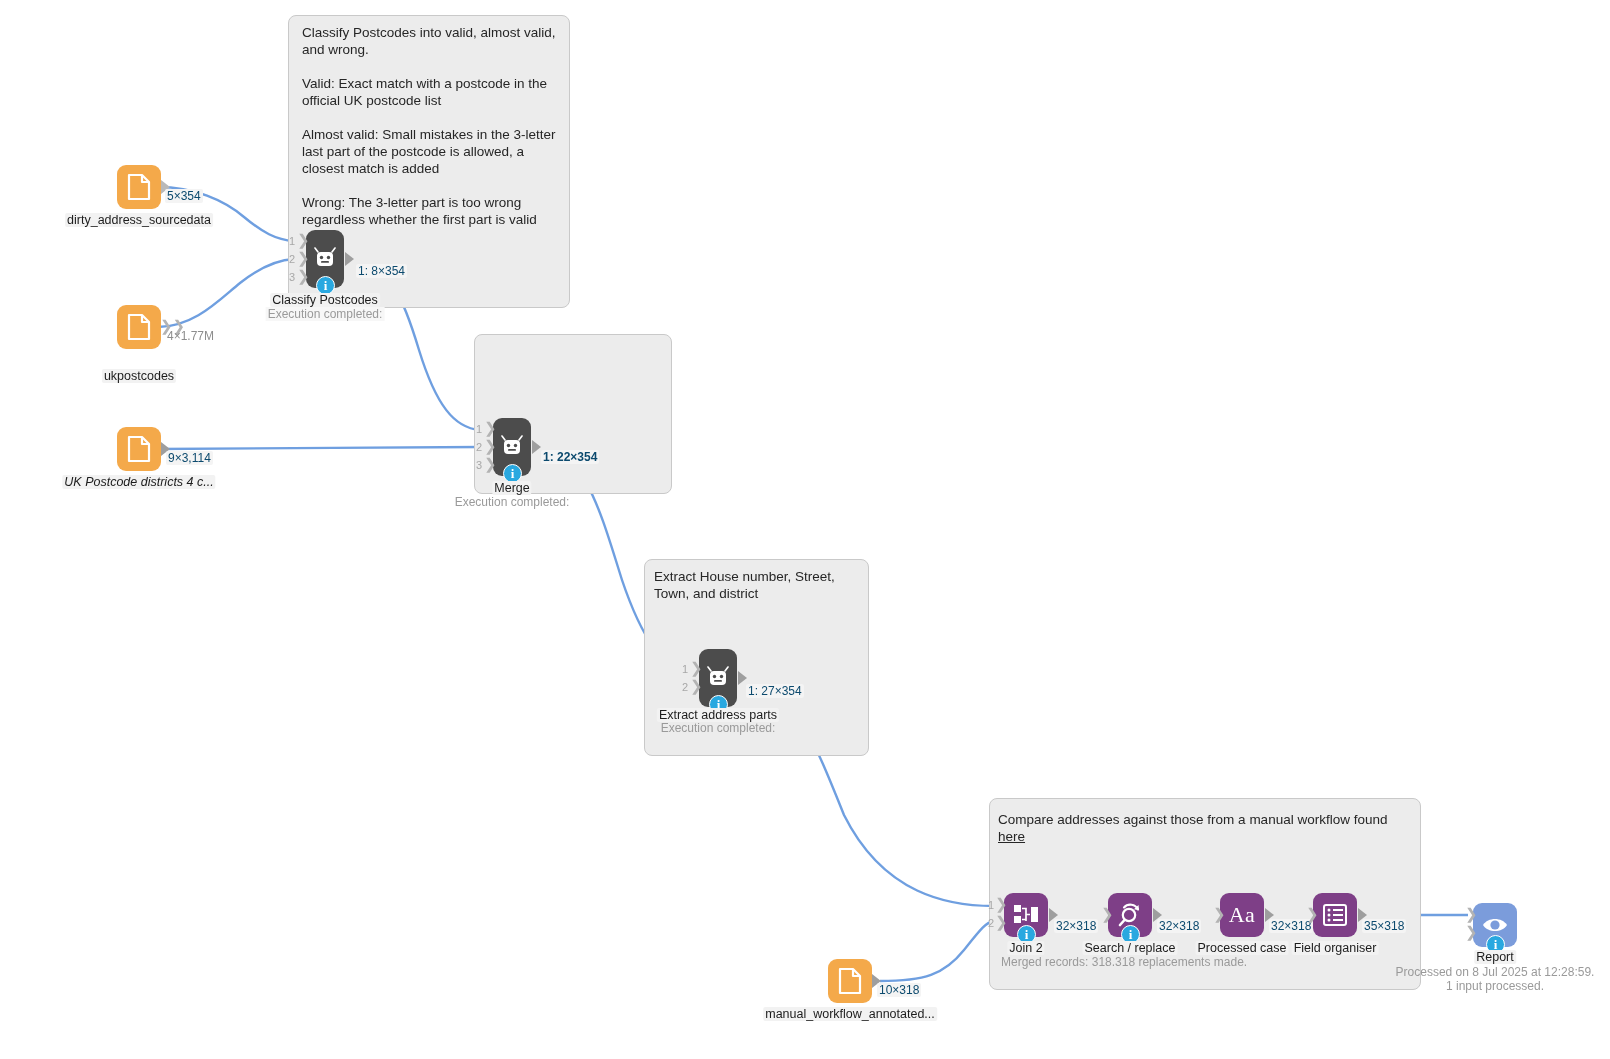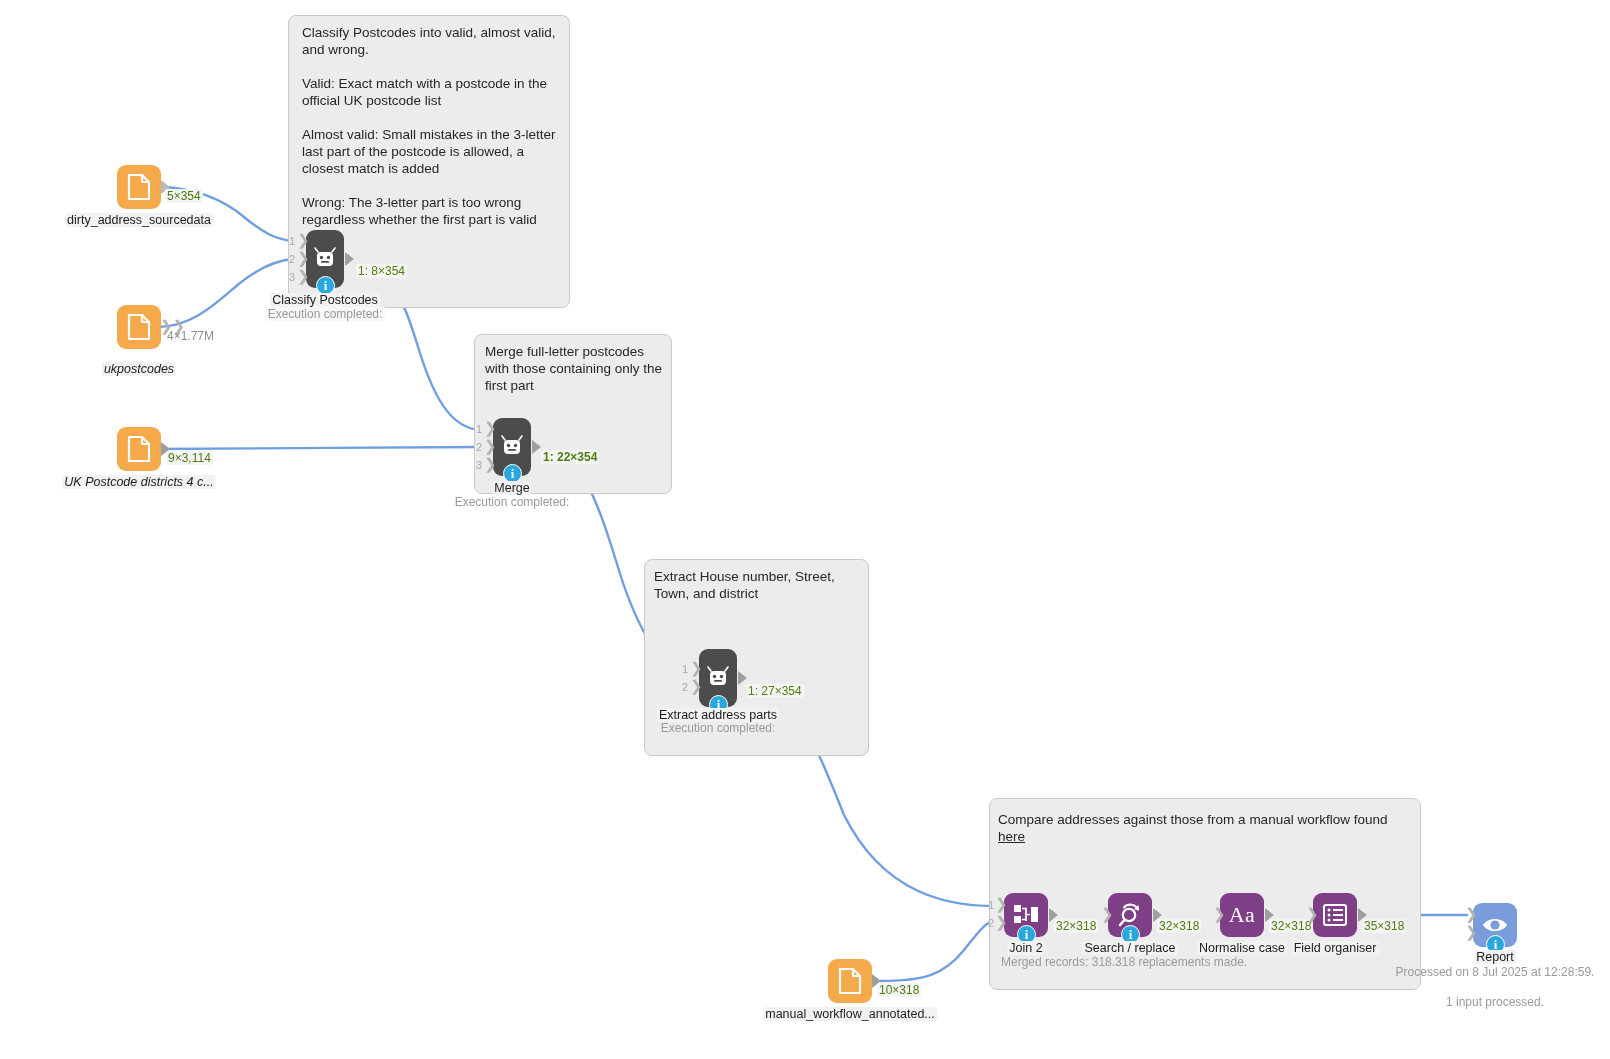--- a/index.html
+++ b/index.html
@@ -140,21 +140,21 @@
     border-left: 9px solid #9e9e9e;
   }
   .port-out.dim {
     border-left-color: #b9b9b9;
   }
 
   
   .wire-label {
     position: absolute;
     font-size: 12px;
-    color: #4d7c0f;
+    color: #0c4a6e;
     white-space: nowrap;
     background: #f4f4f4;
     padding: 0 2px;
     border-radius: 2px;
   }
   .wire-label.grey { color: #8d8d8d; background: transparent; }
 
   .link {
     text-decoration: underline;
     color: #262626;
@@ -203,21 +203,20 @@
   <div class="annot" style="left:244px; top:15px; width:282px; height:293px;"></div>
   <div class="annot-text" style="left:258px; top:24px; width:258px;">Classify Postcodes into valid, almost valid, and wrong.
 
 Valid: Exact match with a postcode in the official UK postcode list
 
 Almost valid: Small mistakes in the 3-letter last part of the postcode is allowed, a closest match is added
 
 Wrong: The 3-letter part is too wrong regardless whether the first part is valid</div>
 
   <div class="annot" style="left:430px; top:334px; width:198px; height:160px;"></div>
-  <div class="annot-text" style="left:441px; top:343px; width:178px;">Merge full-letter postcodes with those containing only the first part</div>
 
   <div class="annot" style="left:600px; top:559px; width:225px; height:197px;"></div>
   <div class="annot-text" style="left:610px; top:568px; width:205px;">Extract House number, Street, Town, and district</div>
 
   <div class="annot" style="left:945px; top:798px; width:432px; height:192px;"></div>
   <div class="annot-text" style="left:954px; top:811px; width:412px;"><span>Compare addresses against those from a manual workflow found </span><a class="link">here</a></div>
 
   <div class="node" style="left:95px; top:187px;">
     <div class="node-icon file">
       <svg width="24" height="28" viewBox="0 0 24 28">
@@ -231,21 +230,21 @@
   <div class="wire-label" style="left:121px; top:189px;">5×354</div>
 
   <div class="node" style="left:95px; top:327px;">
     <div class="node-icon file">
       <svg width="24" height="28" viewBox="0 0 24 28">
         <path d="M2,2 H15 L22,9 V26 H2 Z" fill="none" stroke="#ffffff" stroke-width="2.2" stroke-linejoin="round"></path>
         <path d="M15,2 V9 H22" fill="none" stroke="#ffffff" stroke-width="2.2" stroke-linejoin="round"></path>
       </svg>
     </div>
     <div class="port" style="left:21px; top:-7px;">❯❯</div>
-    <div class="node-label" style="top:35px;font-style:italic;">ukpostcodes</div>
+    <div class="node-label" style="top:42px;">ukpostcodes</div>
   </div>
   <div class="wire-label grey" style="left:121px; top:329px;">4×1.77M</div>
 
   <div class="node" style="left:95px; top:449px;">
     <div class="node-icon file">
       <svg width="24" height="28" viewBox="0 0 24 28">
         <path d="M2,2 H15 L22,9 V26 H2 Z" fill="none" stroke="#ffffff" stroke-width="2.2" stroke-linejoin="round"></path>
         <path d="M15,2 V9 H22" fill="none" stroke="#ffffff" stroke-width="2.2" stroke-linejoin="round"></path>
       </svg>
     </div>
@@ -368,21 +367,21 @@
     <div class="node-label" style="top:26px;">Search / replace</div>
   </div>
   <div class="wire-label" style="left:1113px; top:919px;">32×318</div>
 
   <div class="node" style="left:1198px; top:915px;">
     <div class="node-icon purple">
       <span class="mono-aa">Aa</span>
     </div>
     <div class="port" style="left:-29px; top:-7px;">❯</div>
     <div class="port-out" style="left:23px; top:-7px;"></div>
-    <div class="node-label" style="top:26px;">Normalise case</div>
+    <div class="node-label" style="top:26px;">Processed case</div>
   </div>
   <div class="wire-label" style="left:1225px; top:919px;">32×318</div>
 
   <div class="node" style="left:1291px; top:915px;">
     <div class="node-icon purple">
       <svg width="26" height="24" viewBox="0 0 26 24">
         <rect x="2" y="2" width="22" height="20" rx="2" fill="none" stroke="#ffffff" stroke-width="2"></rect>
         <circle cx="7" cy="7" r="1.5" fill="#ffffff"></circle>
         <circle cx="7" cy="12" r="1.5" fill="#ffffff"></circle>
         <circle cx="7" cy="17" r="1.5" fill="#ffffff"></circle>
@@ -402,16 +401,16 @@
       <svg width="28" height="20" viewBox="0 0 28 20">
         <path d="M2,10 C7,2 21,2 26,10 C21,18 7,18 2,10 Z" fill="#ffffff"></path>
         <circle cx="14" cy="10" r="4.6" fill="#7b9cdb"></circle>
       </svg>
     </div>
     <div class="port" style="left:-30px; top:-17px;">❯</div>
     <div class="port" style="left:-30px; top:1px;">❯</div>
     <div class="badge-info" style="left:-9px; top:10px;">i</div>
     <div class="node-label" style="top:25px;">Report</div>
     <div class="node-status plain" style="top:40px;">Processed on 8 Jul 2025 at 12:28:59.</div>
-    <div class="node-status plain" style="top:70px;">1 input processed.</div>
+    <div class="node-status plain" style="top:54px;">1 input processed.</div>
   </div>
 
 </div>
 
 </body></html>

